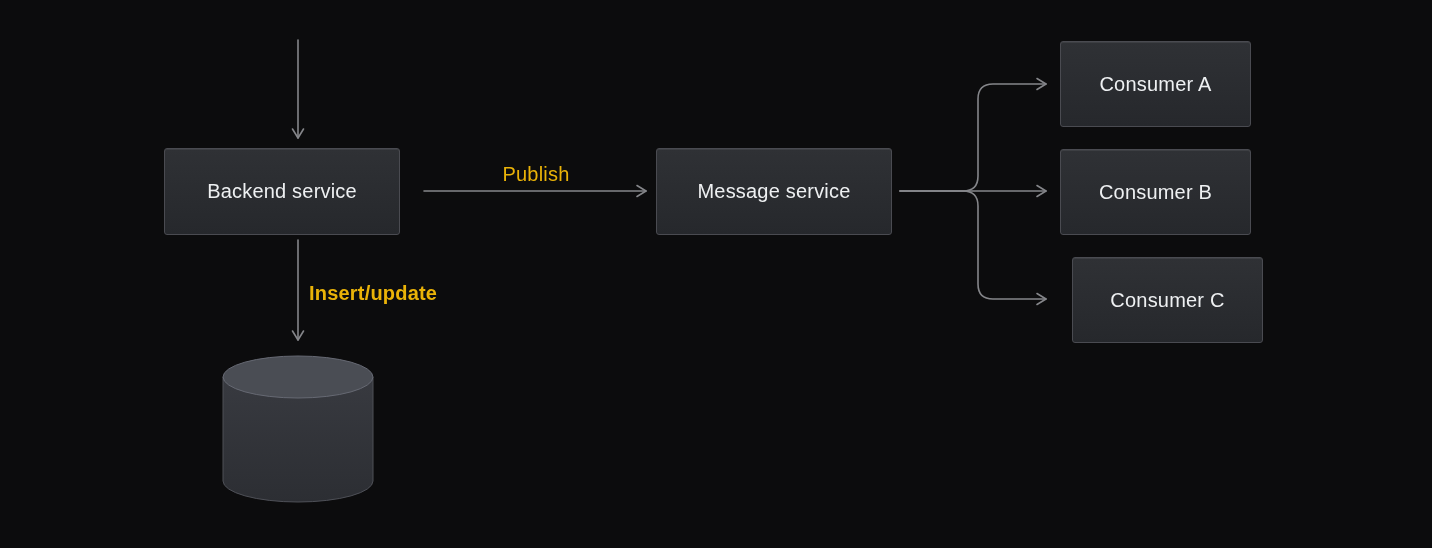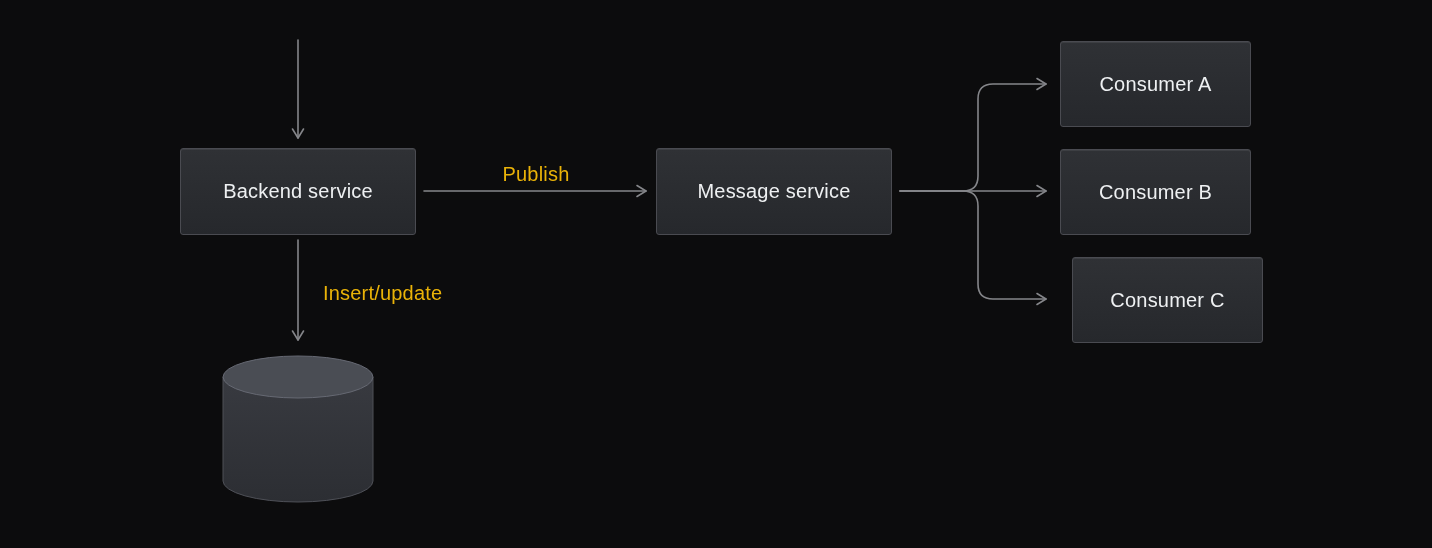--- a/index.html
+++ b/index.html
@@ -29,46 +29,47 @@
     justify-content: center;
     background: linear-gradient(180deg, #2f3135 0%, #26282c 100%);
     border: 1px solid #4a4b51;
     border-radius: 3px;
     box-shadow: inset 0 1px 0 rgba(255,255,255,0.07);
     color: #eef0f2;
     font-size: 20px;
     letter-spacing: 0.2px;
     box-sizing: border-box;
   }
-  .node-backend   { left: 180px;  top: 148px; width: 236px; height: 87px; }
+  .node-backend   { left: 164px;  top: 148px; width: 236px; height: 87px; }
   .node-broker    { left: 656px;  top: 148px; width: 236px; height: 87px; }
   .node-consumer-a{ left: 1060px; top: 41px;  width: 191px; height: 86px; }
   .node-consumer-b{ left: 1060px; top: 149px; width: 191px; height: 86px; text-align: center; }
   .node-consumer-c{ left: 1060px; top: 257px; width: 191px; height: 86px; margin-left: 12px; }
   .edge-label {
     position: absolute;
     color: #eab308;
     font-size: 20px;
     letter-spacing: 0.2px;
     white-space: nowrap;
   }
   .label-publish {
     left: 460px;
     top: 160px;
     width: 152px;
     height: 28px;
     line-height: 28px;
     text-align: center;
   }
   .label-insert-update {
-    left: 323px;
+    left: 309px;
     top: 279px;
     height: 28px;
     line-height: 28px;
     text-align: left;
+    font-weight: bold;
   }
 </style>
 </head>
 <body>
 
 <div class="stage">
 
   <svg class="edges-layer" width="1432" height="548" viewBox="0 0 1432 548" xmlns="http://www.w3.org/2000/svg">
     <defs>
       <marker id="arrowhead" markerUnits="userSpaceOnUse" markerWidth="22" markerHeight="16" refX="0" refY="0" orient="auto" overflow="visible">

